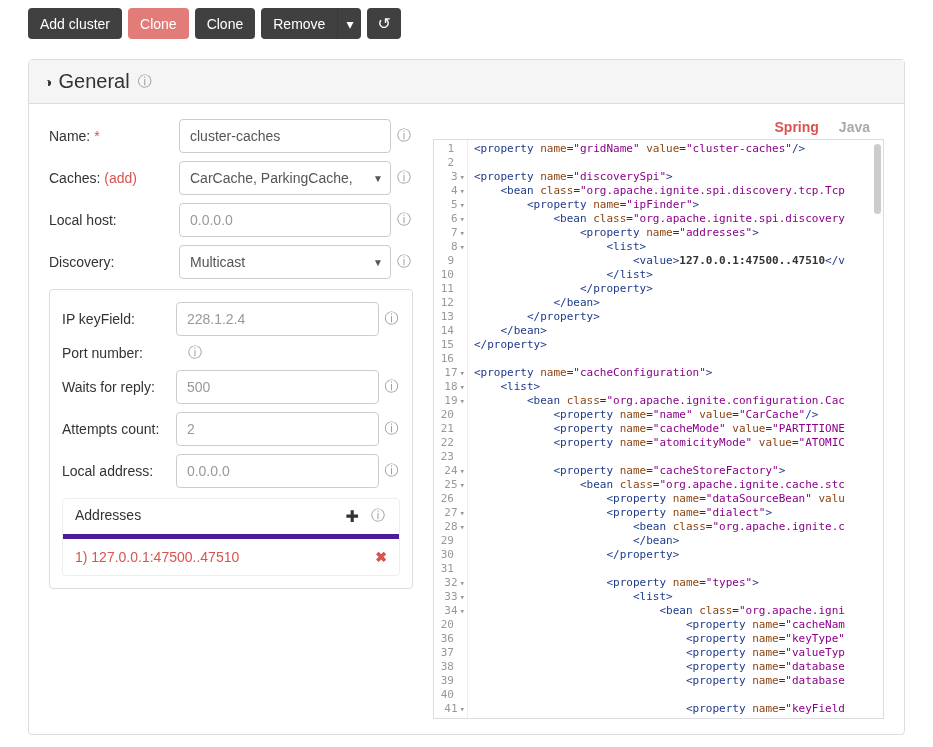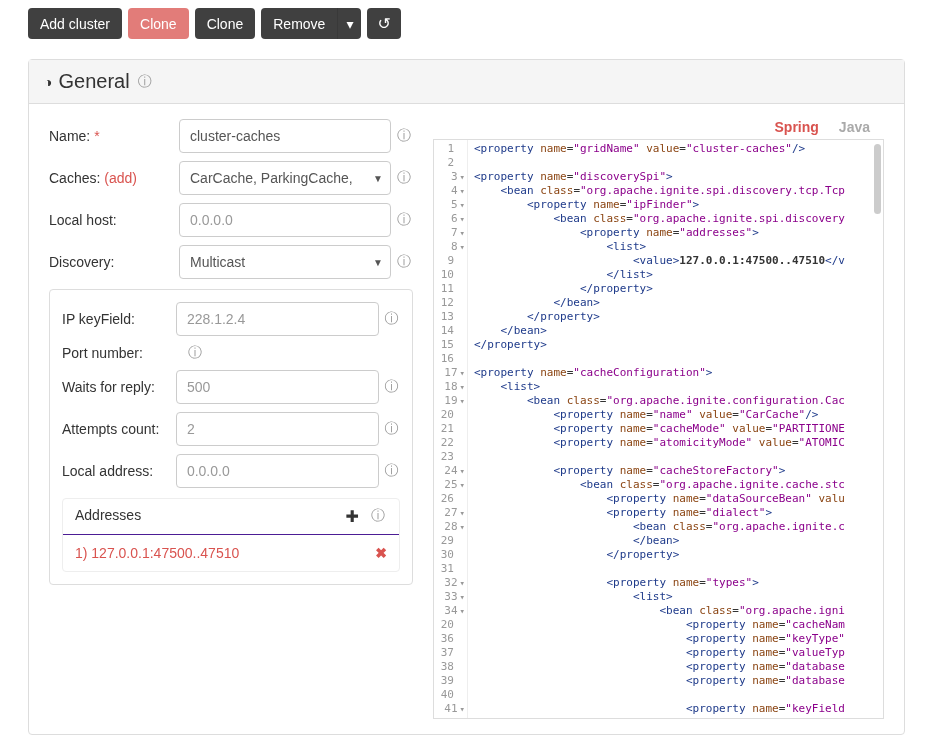--- a/index.html
+++ b/index.html
@@ -26,21 +26,21 @@
 .select-wrap .form-control { width: 100%; padding-right: 36px; }
 .select-caret { position: absolute; right: 8px; top: 50%; transform: translateY(-50%); color: #555; font-size: 10px; pointer-events:none; }
 .row-help { width: 18px; text-align: center; color: #999; cursor: pointer; margin-left: 4px; }
 .add-link { color: #d9534f; cursor: pointer; }
 .subpanel { border: 1px solid #ddd; border-radius: 4px; padding: 12px; margin-top: 10px; }
 .subpanel .form-label { width: 120px; }
 .addresses-box { border: 1px solid #eee; border-radius: 4px; margin-top: 10px; }
 .addresses-head { display:flex; align-items:flex-start; padding: 8px 12px; }
 .addresses-title { flex:1; color:#333; }
 .plus-icon { color:#333; font-size:16px; cursor:pointer; margin-right:6px; }
-.addr-item { display:flex; align-items:flex-end; padding: 10px 12px; color:#d9534f; border-top:1px solid #4c1d95; }
+.addr-item { display:flex; align-items:flex-end; padding: 10px 12px; color:#d9534f; border-top:5px solid #4c1d95; }
 .addr-item .txt { flex:1; }
 .remove-x { color:#d9534f; font-weight:bold; cursor:pointer; }
 .code-tabs { display:flex; justify-content:flex-end; gap:20px; font-weight:bold; margin-bottom:4px; padding-right:14px; font-size:14px; }
 .tab-active { color:#d9534f; cursor:pointer; }
 .tab-inactive { color:#aaa; cursor:pointer; }
 .code-editor { border:1px solid #ddd; height:580px; overflow:hidden; position:relative; display:flex; font-family: Menlo, Consolas, monospace; font-size:11px; line-height:14px; }
 .gutter { background:#fff; border-right:1px solid #eee; padding: 2px 0; text-align:right; color:#999; width:34px; flex-shrink:0; }
 .gutter .ln { padding-right:2px; display:flex; justify-content:flex-end; align-items:center; gap:2px; height:14px; }
 .fold { color:#999; font-size:9px; }
 .code-content { padding: 2px 6px; white-space:pre; overflow:hidden; flex:1; color:#333; }

